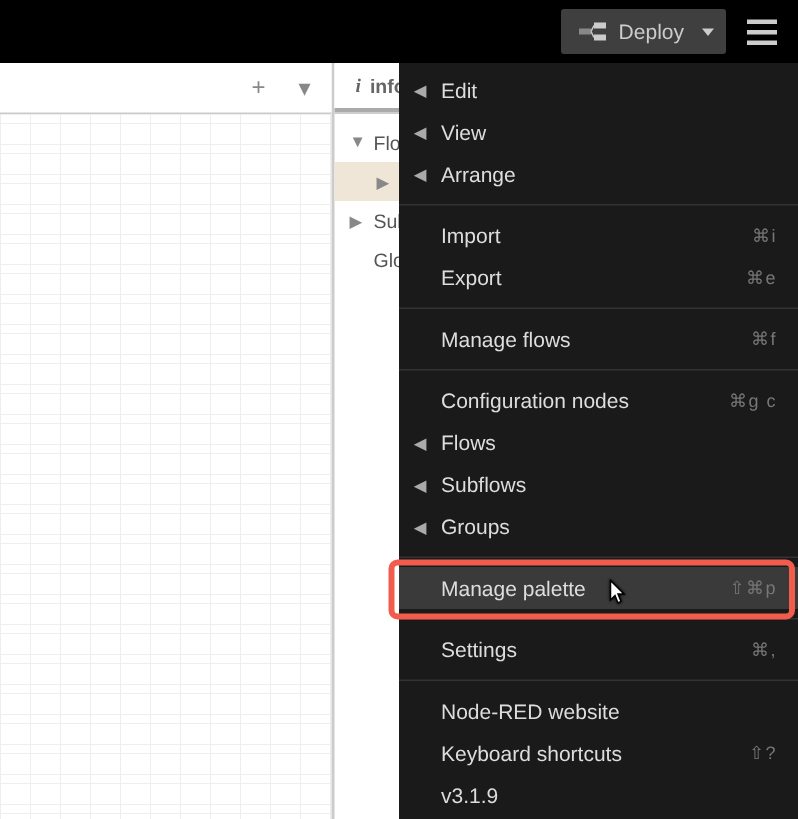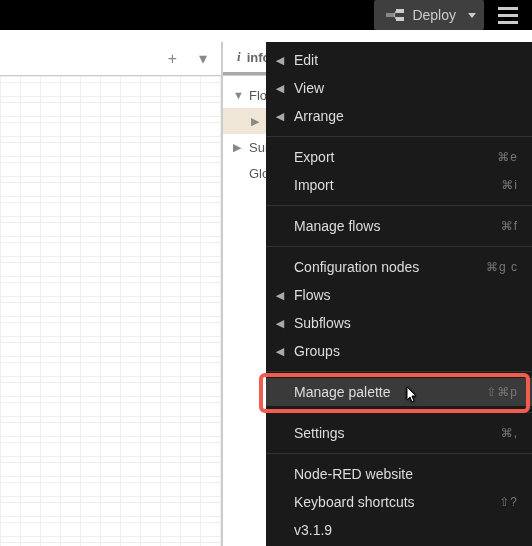--- a/index.html
+++ b/index.html
@@ -5,21 +5,21 @@
 * { margin: 0; padding: 0; box-sizing: border-box; }
 body {
   width: 532px; height: 546px;
   font-family: -apple-system, BlinkMacSystemFont, "Segoe UI", sans-serif;
   font-size: 14px;
   background: #fff;
   overflow: hidden;
   position: relative;
 }
 .topbar {
-  height: 30px;
+  height: 42px;
   background: #000;
   display: flex;
   align-items: center;
   justify-content: flex-end;
   padding: 0 10px;
   gap: 10px;
 }
 .deploy-btn {
   background: #3f3f3f;
   color: #ccc;
@@ -234,27 +234,27 @@
     <span class="sub-caret">◀</span>
     <span class="label">View</span>
   </div>
   <div class="menu-item">
     <span class="sub-caret">◀</span>
     <span class="label">Arrange</span>
   </div>
   <div class="menu-sep"></div>
   <div class="menu-item">
     <span class="sub-caret"></span>
+    <span class="label">Import</span>
+    <span class="shortcut">⌘i</span>
+  </div>
+  <div class="menu-item">
+    <span class="sub-caret"></span>
     <span class="label">Export</span>
     <span class="shortcut">⌘e</span>
-  </div>
-  <div class="menu-item">
-    <span class="sub-caret"></span>
-    <span class="label">Import</span>
-    <span class="shortcut">⌘i</span>
   </div>
   <div class="menu-sep"></div>
   <div class="menu-item">
     <span class="sub-caret"></span>
     <span class="label">Manage flows</span>
     <span class="shortcut">⌘f</span>
   </div>
   <div class="menu-sep"></div>
   <div class="menu-item">
     <span class="sub-caret"></span>

